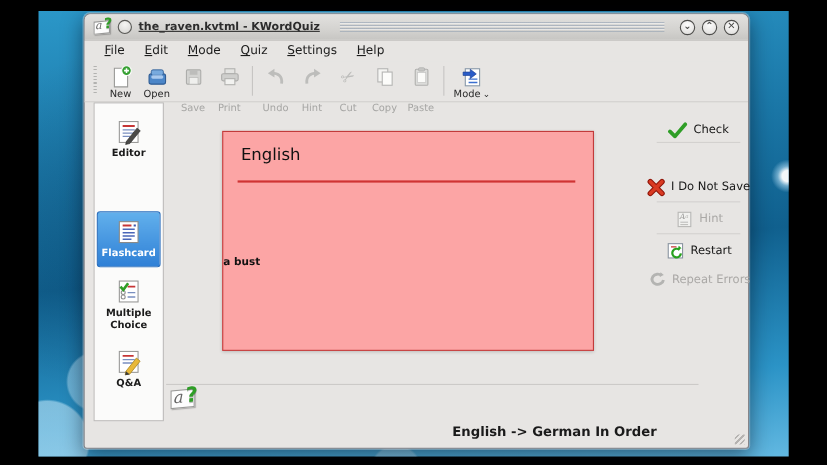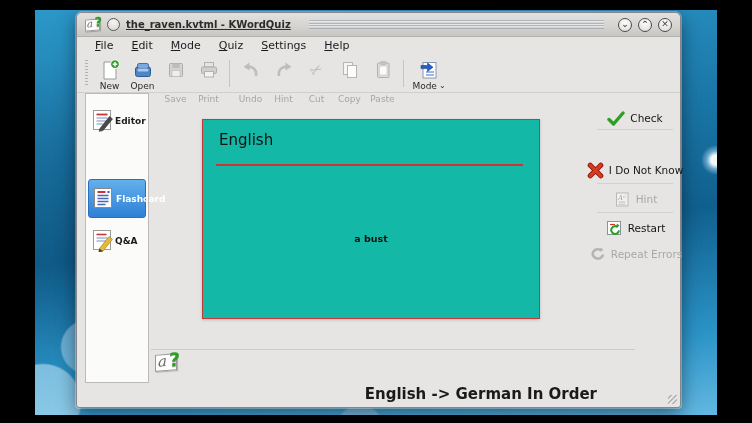--- a/index.html
+++ b/index.html
@@ -67,47 +67,47 @@
   .tb-ico { height:22px; display:flex; align-items:center; justify-content:center; }
   .tb-label { font-size:9px; color:#2a2a2a; line-height:10px; white-space:nowrap; display:flex; align-items:center; }
   .tb-btn.disabled .tb-label { color:#a6a6a4;margin-top:13px; }
   .tb-sep { width:1px; height:27px; background:#c7c5c3; margin:1px 4px 0 4px; }
   .tb-glyph { font-size:15px; color:#bdbdbb; transform:rotate(-30deg); }
   .dd-chevron { font-size:8px; margin-left:2px; color:#2a2a2a; line-height:8px; }
 
   
   .sidebar { position:absolute; left:8px; top:80px; width:64px; height:290px;
     background:#fbfbfa; border:1px solid #bcbab8; padding-top:8px; }
-  .side-item { display:flex; flex-direction:row; align-items:center; padding:5px 1px 6px;
+  .side-item { display:flex; flex-direction:column; align-items:center; padding:5px 1px 6px;
     margin:0 2px 4px; border-radius:3px; }
   .side-item.selected { background:linear-gradient(#62b0ec, #2f80d6); border:1px solid #2a6fbe;margin-top:40px; }
   .side-label { font-size:9px; font-weight:bold; color:#1b1b1b; text-align:center; line-height:10.5px; margin-top:2px; }
   .side-item.selected .side-label { color:#fff; }
 
   
   .card { position:absolute; left:125px; top:106px; width:338px; height:200px;
-    background:#14b8a6; border:1px solid #c23b3b; box-shadow:0 1px 3px rgba(0,0,0,.18); }
+    background:#fca5a5; border:1px solid #c23b3b; box-shadow:0 1px 3px rgba(0,0,0,.18); }
   .card-lang { position:absolute; left:16px; top:11px; font-size:15px; color:#111; }
   .card-rule { position:absolute; left:13px; right:16px; top:44px; height:2px; background:#cf3434; }
-  .card-word { position:absolute; left:0; right:0; top:113px; text-align:center;
+  .card-word { position:absolute; left:0; right:0; top:113px; text-align:left;
     font-size:9.5px; font-weight:bold; color:#111; }
 
   
   .actions { position:absolute; left:514px; top:80px; width:88px; height:180px; }
   .act { position:absolute; left:0; width:88px; height:22px; display:flex;
     align-items:center; justify-content:center; gap:5px;text-align:center; }
   .act-label { font-size:10.5px; color:#161616; white-space:nowrap; }
   .act.disabled .act-label { color:#aaa8a6; }
   .act-sep { position:absolute; left:6px; width:76px; height:1px; background:#d3d1cf; }
 
   
   .content-sep { position:absolute; left:74px; top:336px; width:484px; height:1px; background:#cccac8; }
   .counter { position:absolute; left:78px; top:341px; display:flex; align-items:center; gap:8px; }
   .counter-value { font-size:27px; color:#141414; line-height:28px; }
-  .statusbar-text { position:absolute; right:83px; top:372px; font-size:15px; font-weight:bold; color:#1a1a1a;text-align:center; }
+  .statusbar-text { position:absolute; right:83px; top:372px; font-size:12px; font-weight:bold; color:#1a1a1a;text-align:center; }
   .grip { position:absolute; right:3px; bottom:3px; width:9px; height:9px;
     background:repeating-linear-gradient(135deg, transparent 0 2px, #b5b3b1 2px 3.5px); }
 
   svg { display:block; }
 </style>
 </head>
 <body>
 
 <div class="stage">
   <div class="desktop"></div>
@@ -269,20 +269,33 @@
           <svg width="26" height="26" viewBox="0 0 26 26">
             <rect x="4.5" y="3.5" width="17" height="19" fill="#fff" stroke="#8a8a88"></rect>
             <path d="M7.5 7 h8" stroke="#c63636" stroke-width="2"></path>
             <path d="M17.5 7 h2" stroke="#3a56b0" stroke-width="2"></path>
             <path d="M7.5 10.5 h11 M7.5 13.5 h11 M7.5 16.5 h11 M7.5 19.5 h8" stroke="#4a66b8" stroke-width="1.4"></path>
           </svg>
         </div>
         <div class="side-label">Flashcard</div>
       </div>
 
+      <div class="side-item">
+        <div>
+          <svg width="26" height="26" viewBox="0 0 26 26">
+            <rect x="4.5" y="3.5" width="17" height="19" fill="#fff" stroke="#9a9a98"></rect>
+            <path d="M12 8.5 h7" stroke="#c63636" stroke-width="1.6"></path>
+            <path d="M12 14 h7 M12 18 h7" stroke="#7a8fc0" stroke-width="1.3"></path>
+            <circle cx="8" cy="14" r="1.8" fill="none" stroke="#909090" stroke-width="1"></circle>
+            <circle cx="8" cy="18" r="1.8" fill="none" stroke="#909090" stroke-width="1"></circle>
+            <path d="M5.5 8.5 l2.6 3 4.4-6" stroke="#2f9e27" stroke-width="2.4" fill="none"></path>
+          </svg>
+        </div>
+        <div class="side-label">Multiple Choice</div>
+      </div>
 
       <div class="side-item">
         <div>
           <svg width="26" height="26" viewBox="0 0 26 26">
             <rect x="4.5" y="3.5" width="17" height="19" fill="#fff" stroke="#9a9a98"></rect>
             <path d="M7.5 7.5 h10" stroke="#c63636" stroke-width="1.6"></path>
             <path d="M7.5 11 h11 M7.5 14 h11" stroke="#7a8fc0" stroke-width="1.2"></path>
             <path d="M10.5 21.5 L20 9.5 l3.4 2.8 L14 24 l-4.2 0.6 z" fill="#e8b83a" stroke="#a8841e" stroke-width="0.7"></path>
             <path d="M10.5 21.5 l-0.7 3.6 4.2-0.6 z" fill="#3c3c3a"></path>
           </svg>
@@ -309,21 +322,21 @@
       <div class="act-sep" style="top:36px"></div>
 
 
       <div class="act" style="top:66px">
         <span>
           <svg width="17" height="17" viewBox="0 0 17 17">
             <path d="M3.2 3.2 L13.8 13.8 M13.8 3.2 L3.2 13.8" stroke="#8e1408" stroke-width="5" stroke-linecap="round"></path>
             <path d="M3.2 3.2 L13.8 13.8 M13.8 3.2 L3.2 13.8" stroke="#d93a22" stroke-width="3.2" stroke-linecap="round"></path>
           </svg>
         </span>
-        <span class="act-label">I Do Not Know</span>
+        <span class="act-label">I Do Not Save</span>
       </div>
       <div class="act-sep" style="top:90px"></div>
 
       <div class="act disabled" style="top:95px">
         <span>
           <svg width="18" height="18" viewBox="0 0 18 18">
             <rect x="3.5" y="3" width="11.5" height="13" fill="#f1f1ef" stroke="#b8b8b6"></rect>
             <text x="5" y="9.5" font-size="7" font-style="italic" fill="#9c9c9a" font-family="DejaVu Serif, serif">A</text>
             <text x="10" y="8" font-size="5" font-style="italic" fill="#b4b4b2" font-family="DejaVu Serif, serif">a</text>
             <path d="M5.5 12 h7 M5.5 14.2 h7" stroke="#b8b8b6" stroke-width="0.9"></path>

